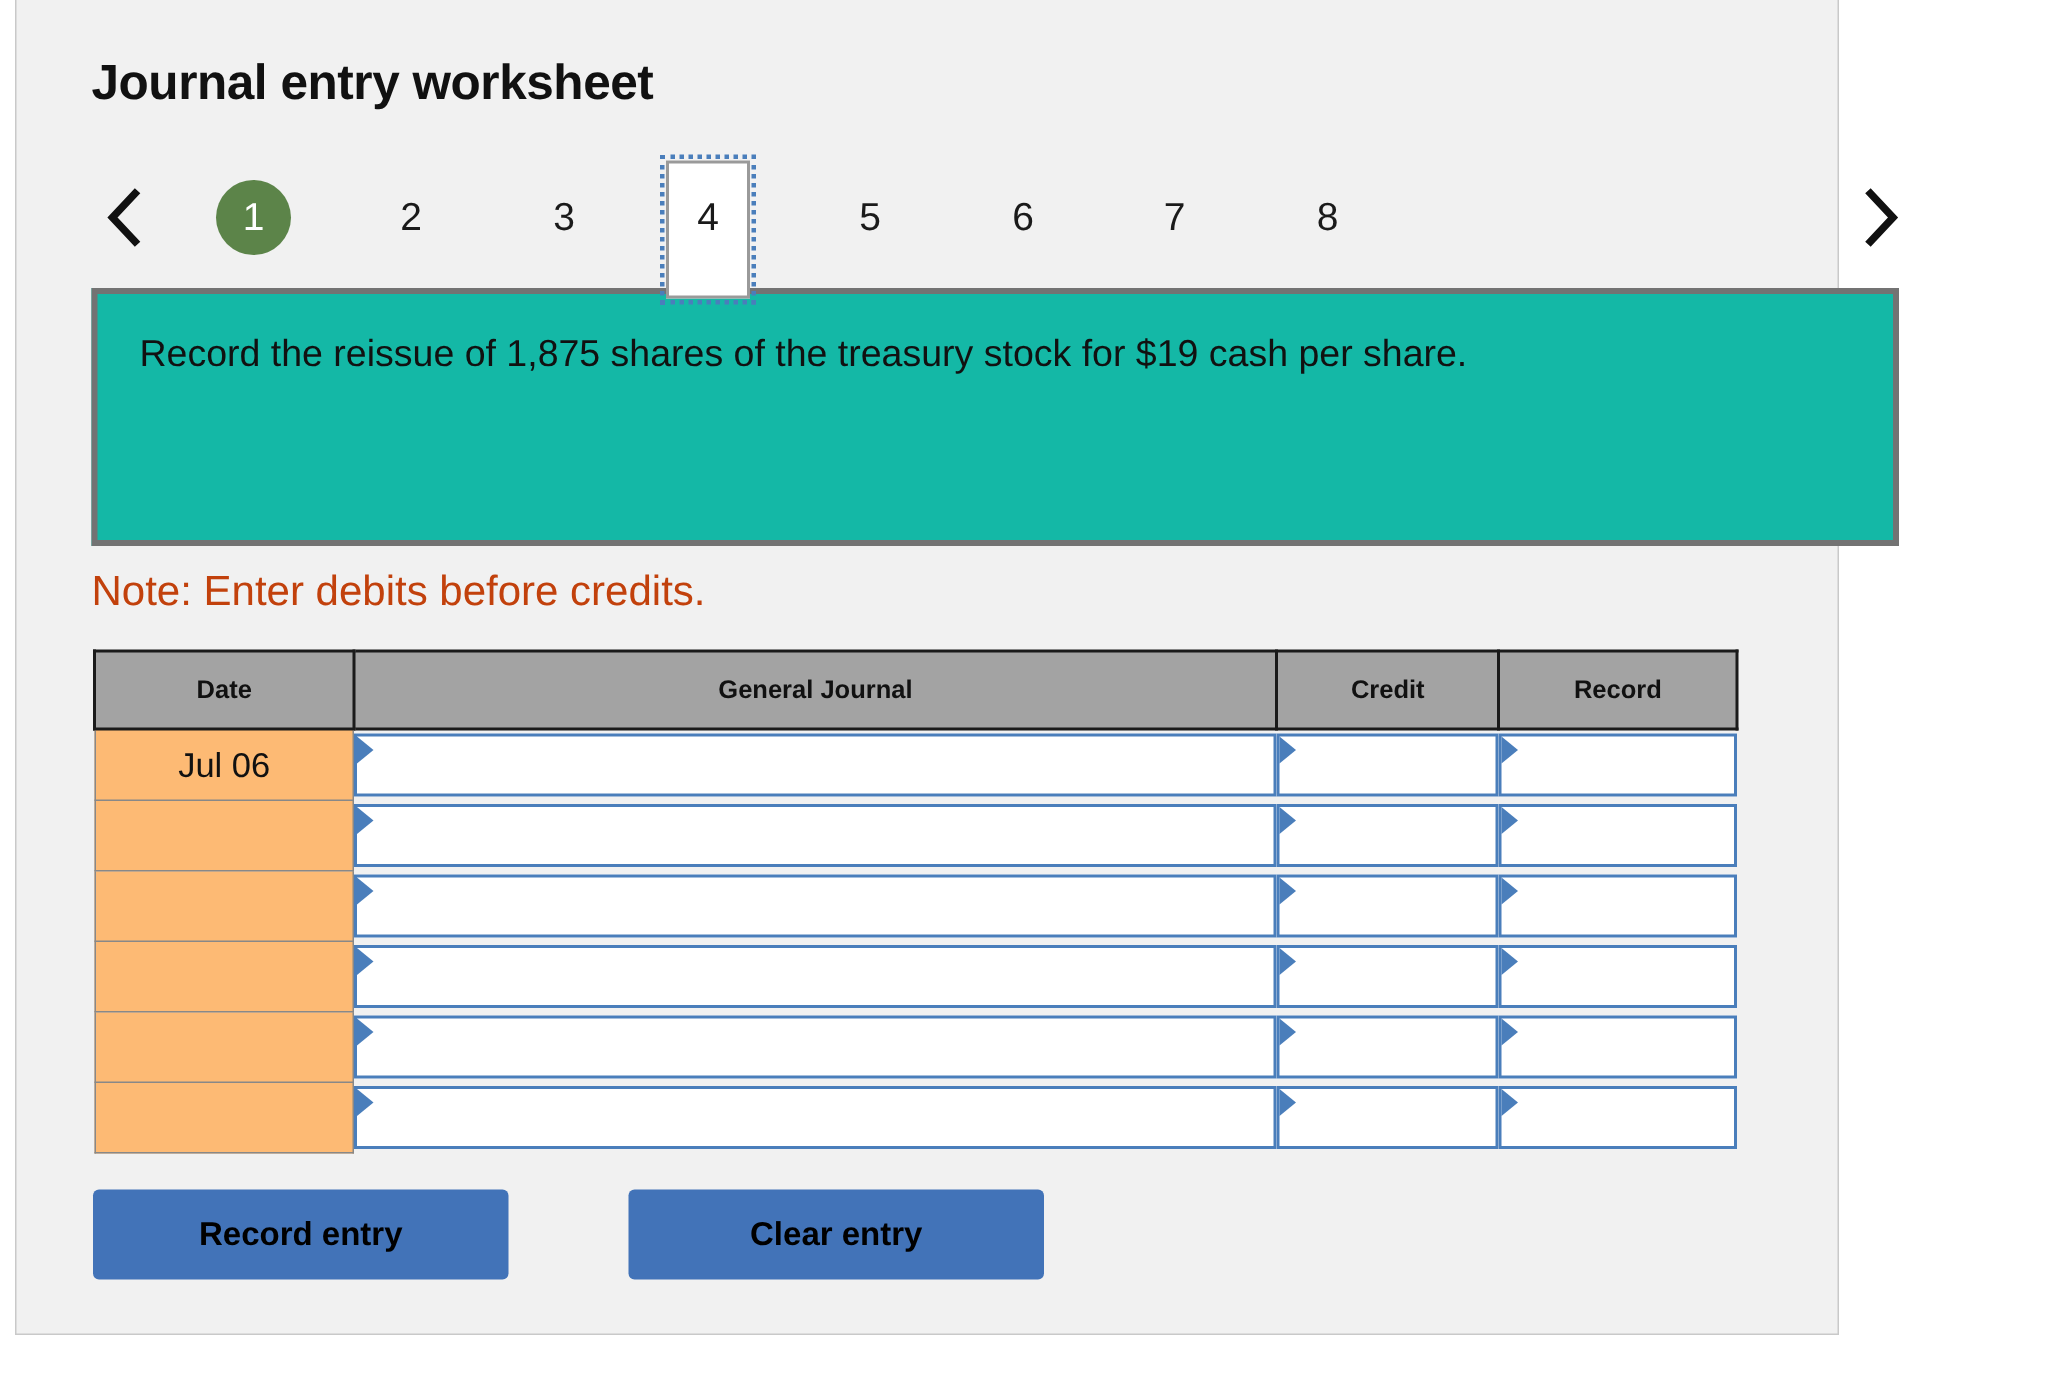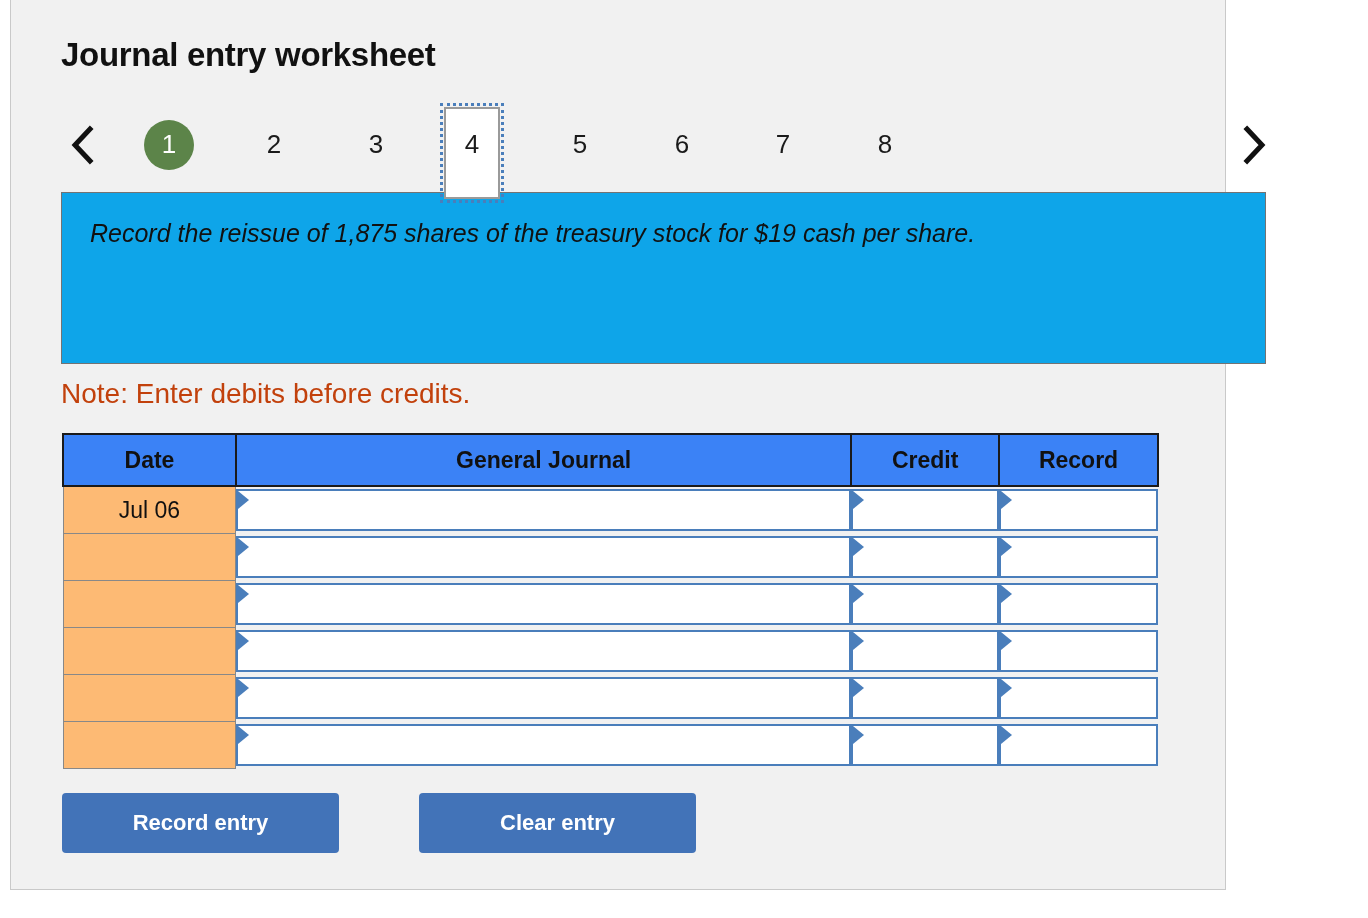--- a/index.html
+++ b/index.html
@@ -100,25 +100,24 @@
     z-index: 4;
   }
 
   
   #question-panel {
     position: absolute;
     left: 50px;
     top: 192px;
     width: 1205px;
     height: 172px;
-    background: #0ea5e9;
-    border: 1px solid #737373;
+    background: #14b8a6;
+    border: 4px solid #737373;
     box-sizing: border-box;
     z-index: 1;
-    font-style: italic;
   }
   #question-text {
     position: absolute;
     left: 28px;
     top: 22px;
     width: 1010px;
     font-size: 25px;
     line-height: 37px;
     color: #111111;
   }
@@ -136,24 +135,24 @@
   
   #journal-table {
     position: absolute;
     left: 51px;
     top: 433px;
     width: 1097px;
     border-collapse: collapse;
     table-layout: fixed;
   }
   #journal-table th {
-    background: #3b82f6;
+    background: #a3a3a3;
     border: 2px solid #1a1a1a;
     height: 50px;
-    font-size: 23px;
+    font-size: 17px;
     font-weight: bold;
     color: #111111;
     text-align: center;
     padding: 0;
   }
   #journal-table td {
     padding: 0;
     height: 46px;
     vertical-align: middle;
   }
@@ -188,21 +187,21 @@
     border-left: 11px solid #4a7ebb;
   }
 
   
   .action-button {
     position: absolute;
     height: 60px;
     background: #4273b8;
     border: none;
     border-radius: 4px;
-    color: #ffffff;
+    color: #000000;
     font-size: 22px;
     font-weight: bold;
     font-family: "Liberation Sans", "DejaVu Sans", sans-serif;
     cursor: pointer;
     padding: 17px;
   }
   #record-entry-button { left: 51px;  top: 793px; width: 277px; }
   #clear-entry-button  { left: 408px; top: 793px; width: 277px; }
   #view-journal-button { left: 957px; top: 793px; width: 308px; }
 </style>

